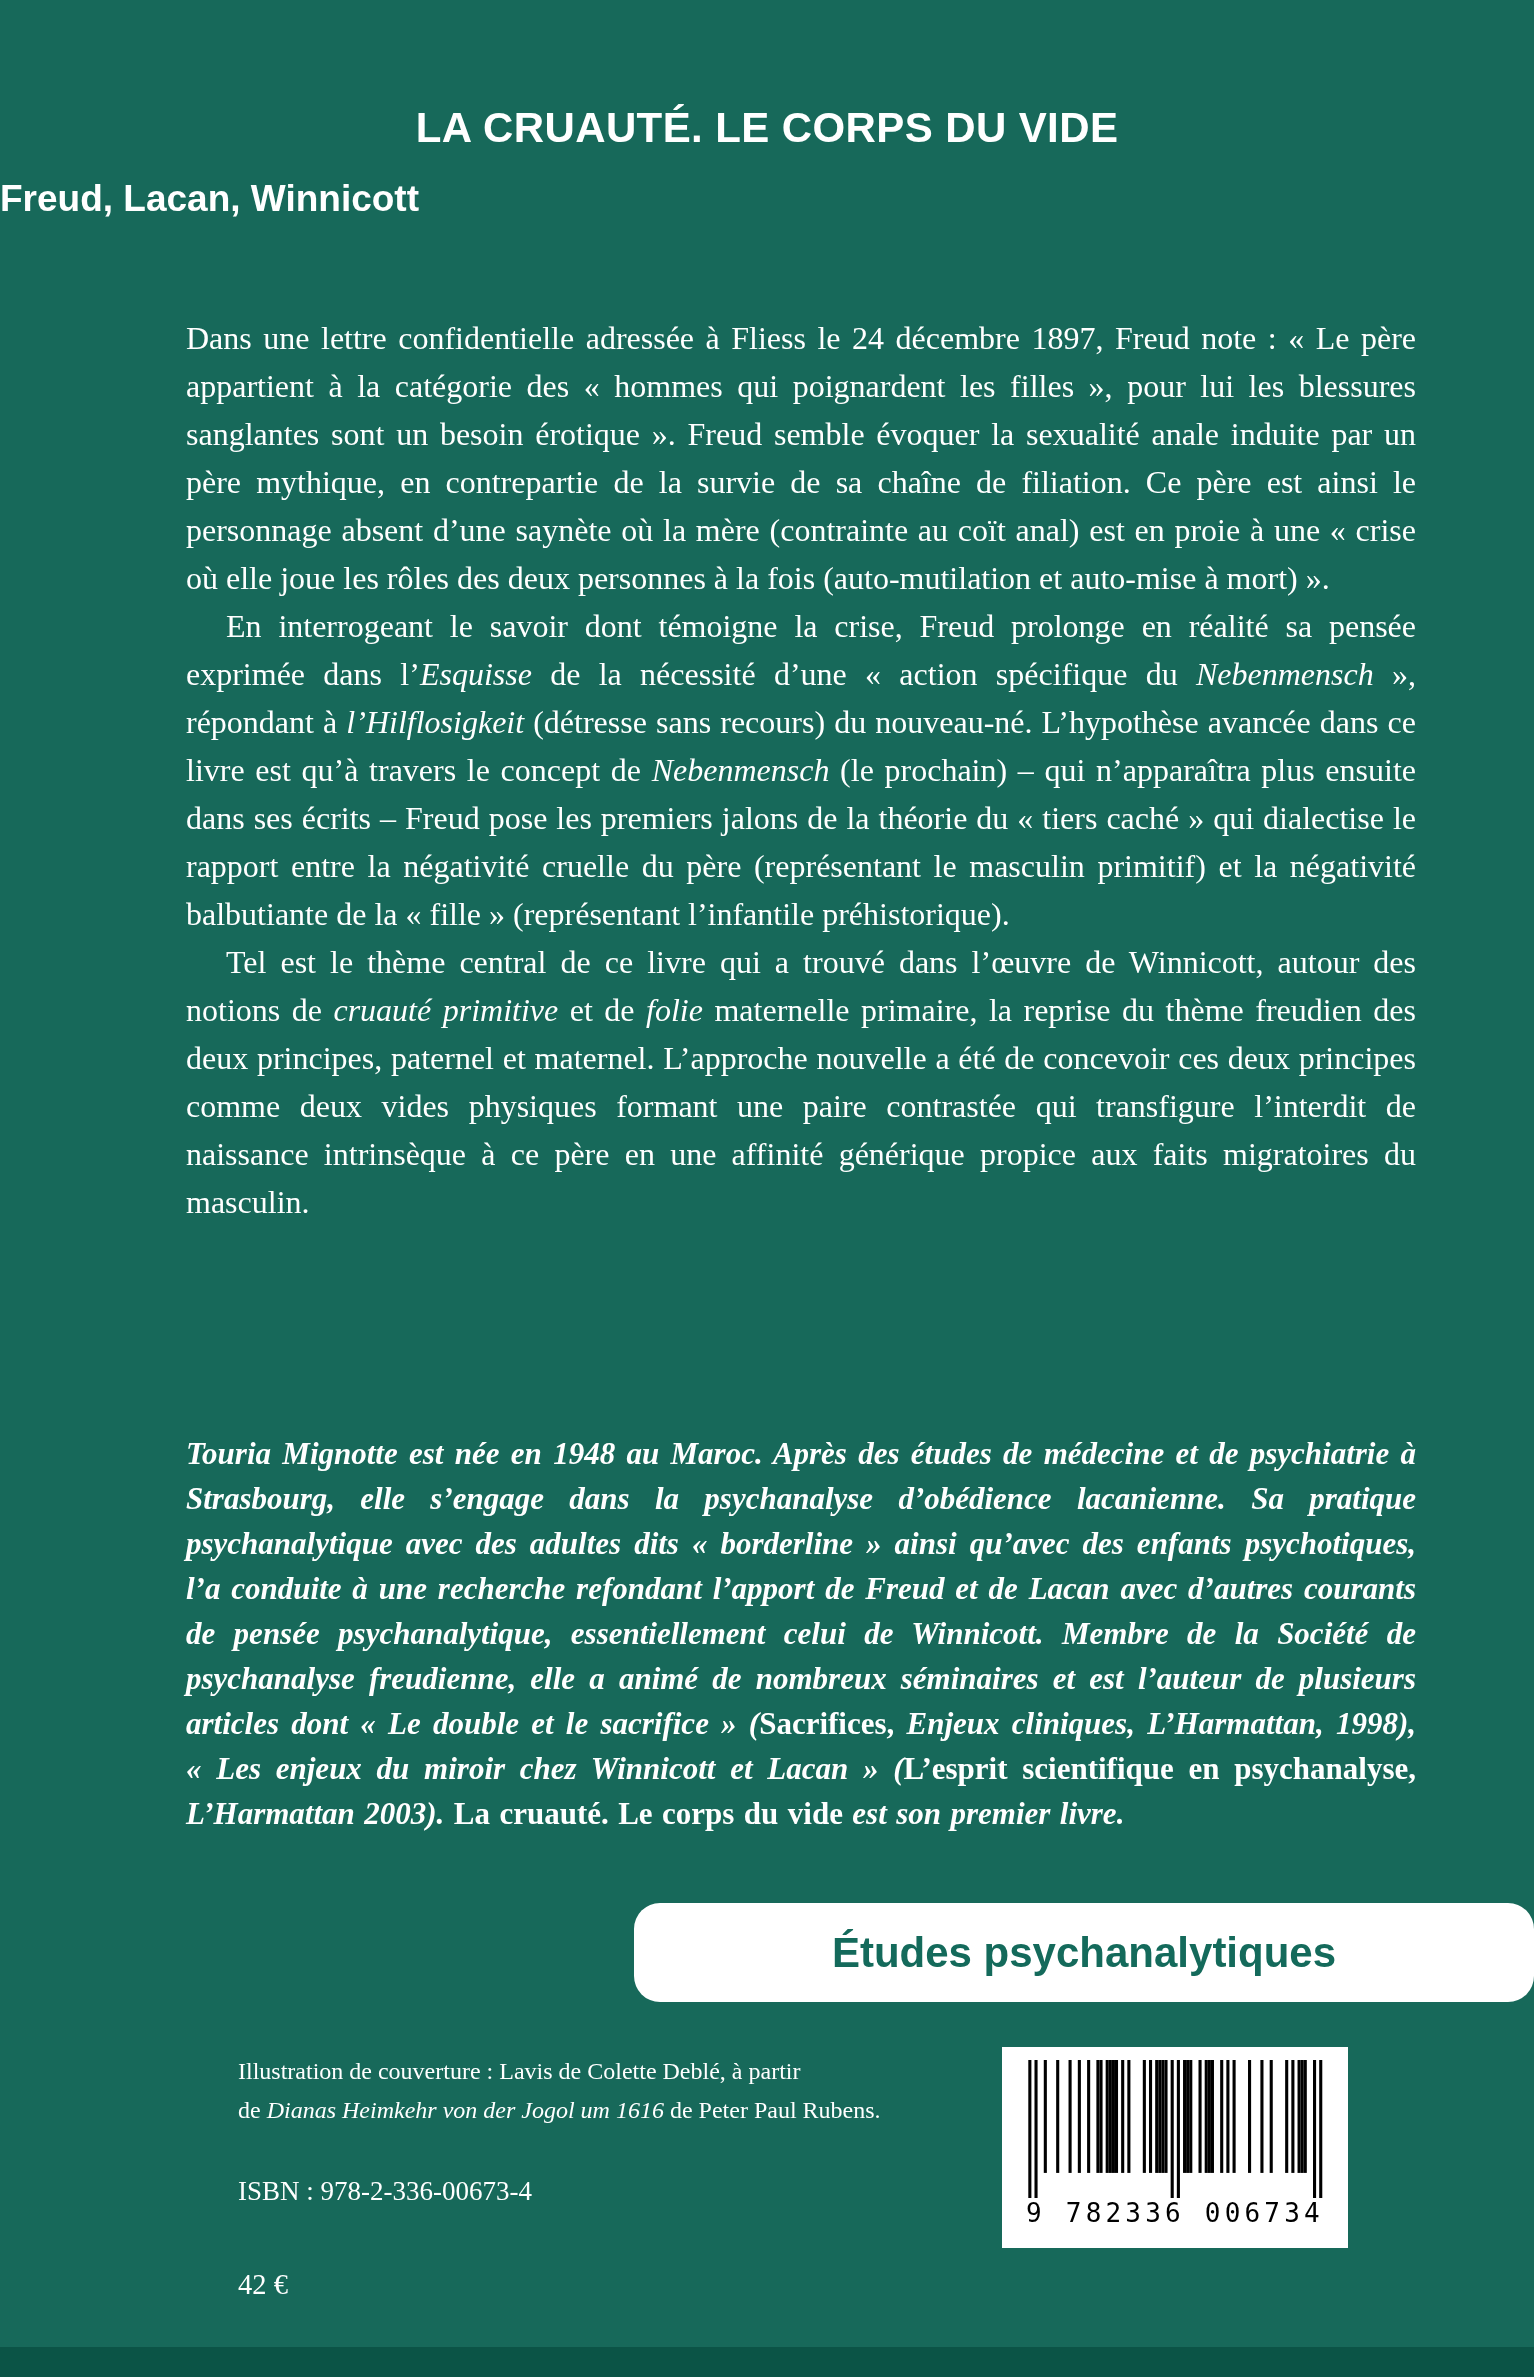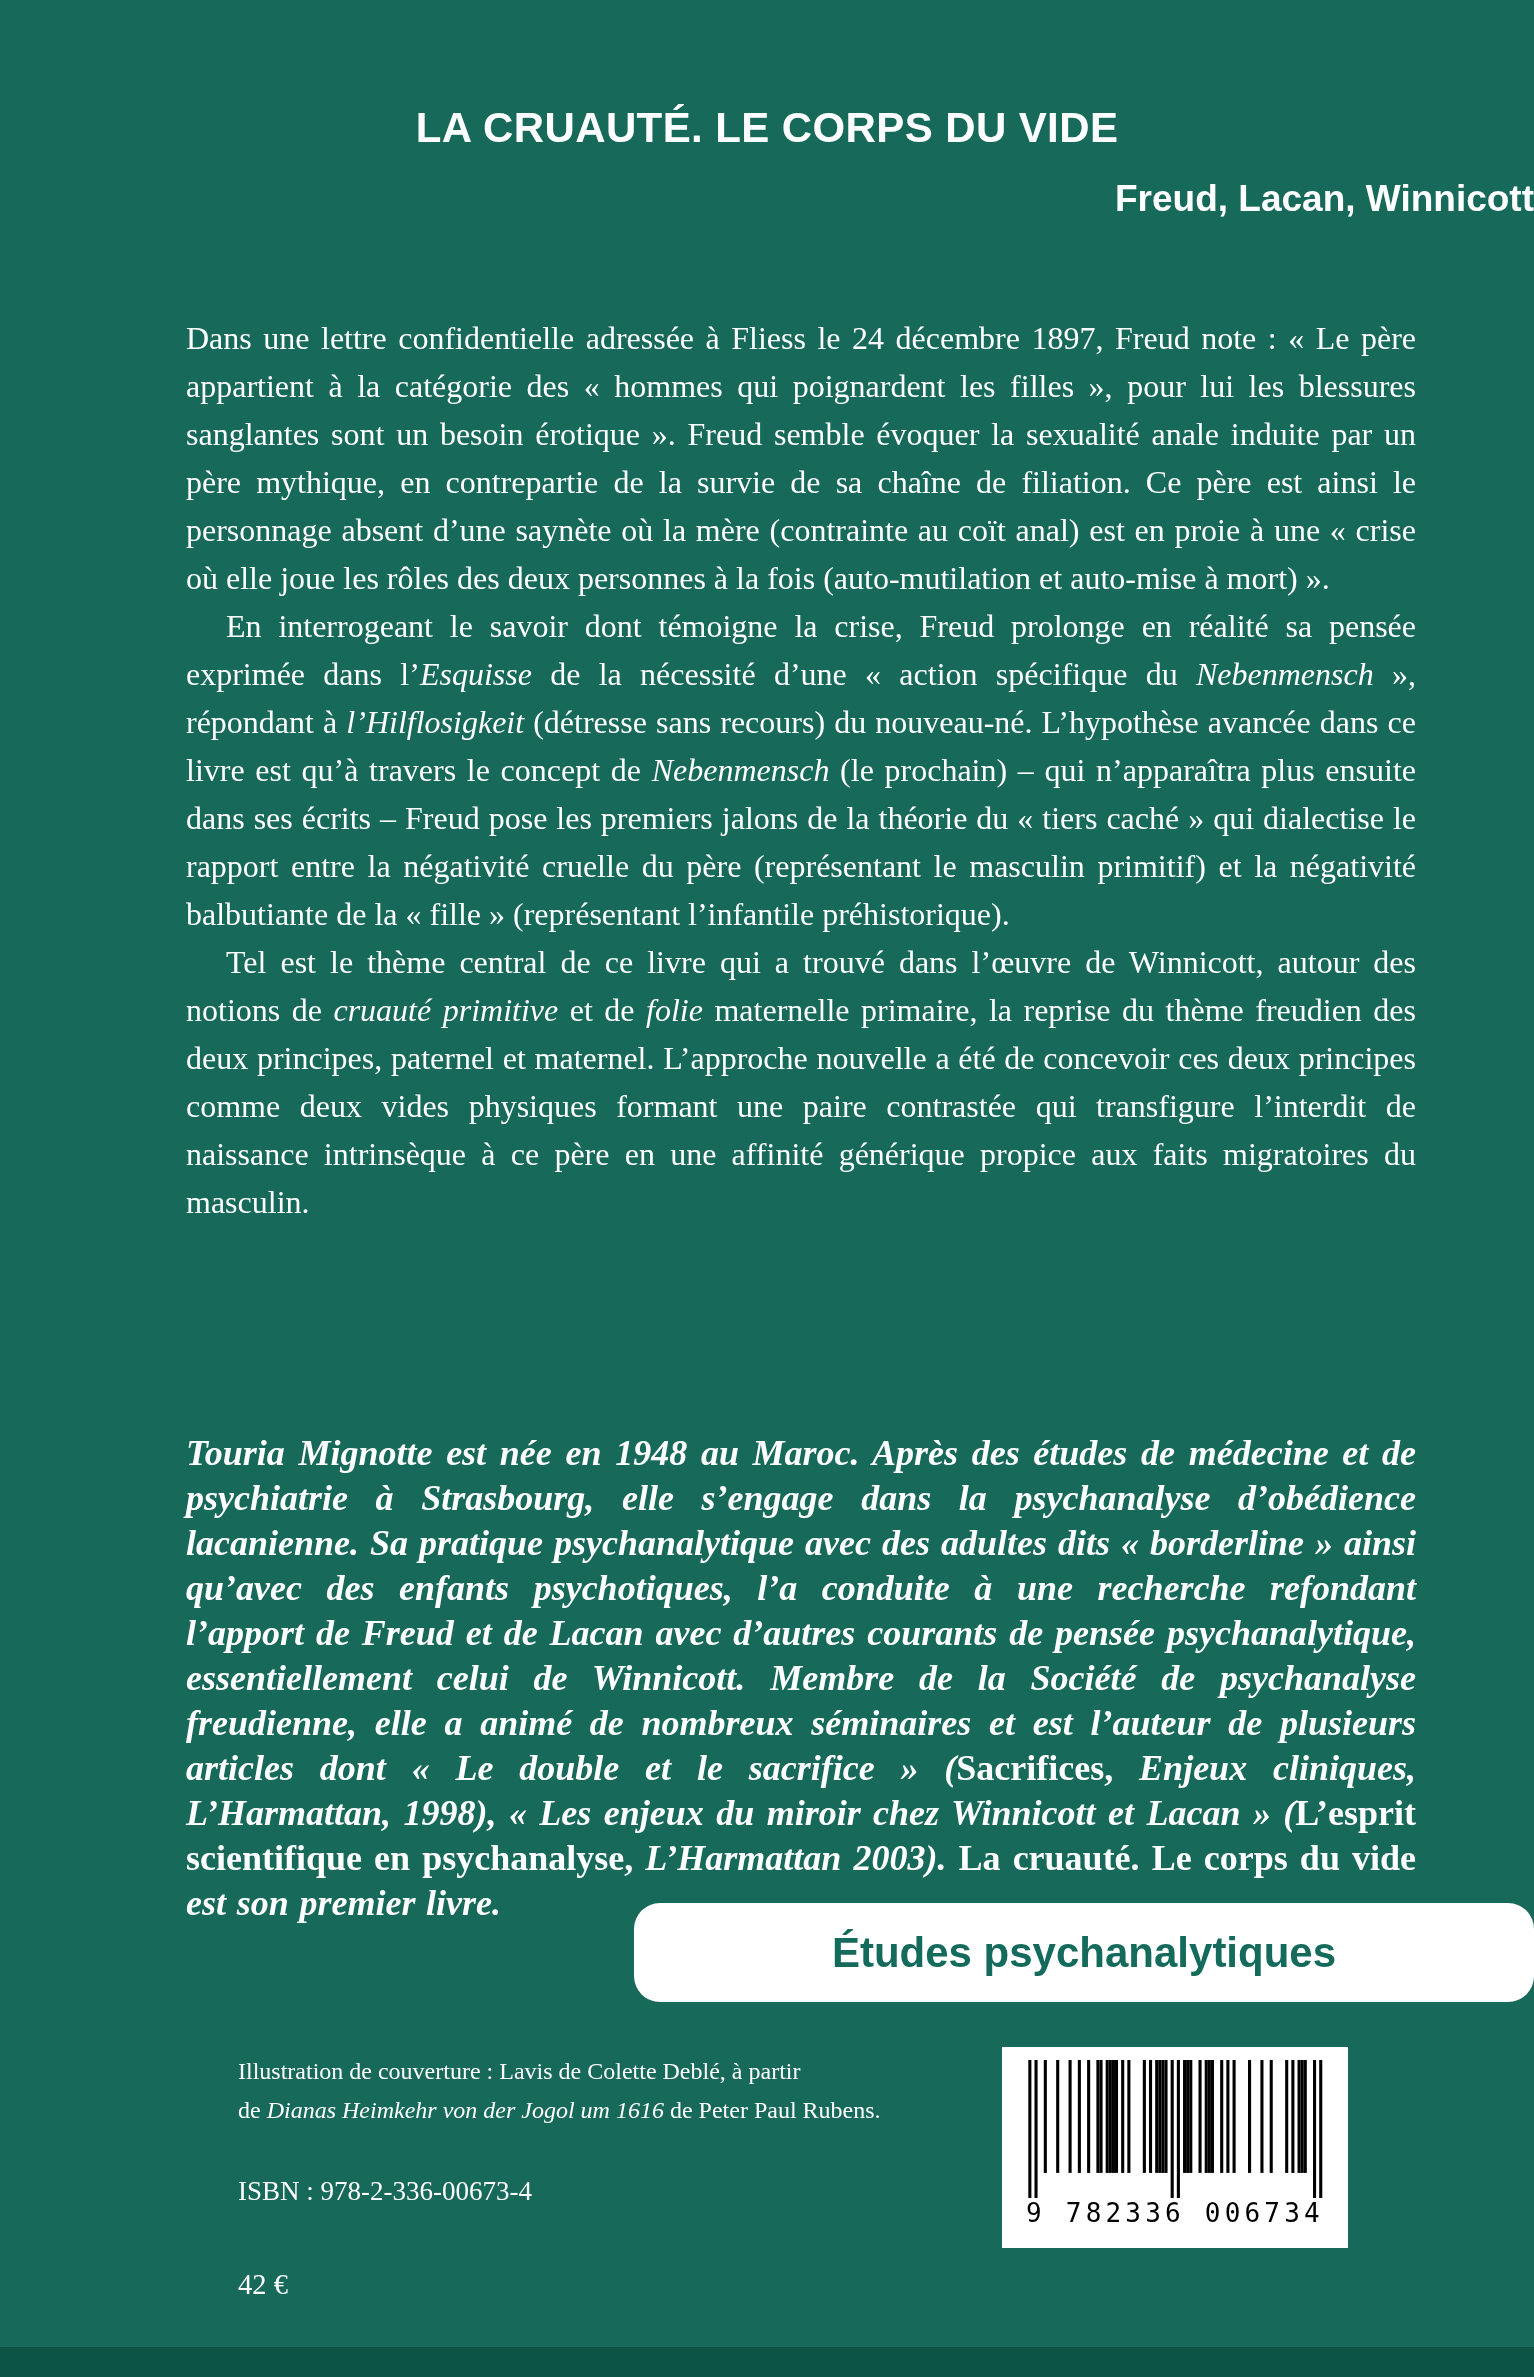--- a/index.html
+++ b/index.html
@@ -21,39 +21,39 @@
     top: 104px; left: 0; width: 100%;
     text-align: center;
     font-family: "Liberation Sans", sans-serif;
     font-weight: bold;
     font-size: 42px;
     letter-spacing: 0.4px;
   }
   .subtitle {
     position: absolute;
     top: 178px; left: 0; width: 100%;
-    text-align: right;
+    text-align: left;
     font-family: "Liberation Sans", sans-serif;
     font-weight: bold;
     font-size: 37px;
   }
   .synopsis {
     position: absolute;
     top: 314px; left: 186px; width: 1230px;
     font-size: 32px;
     line-height: 48px;
     text-align: justify;
   }
   .synopsis p { margin: 0; }
   .synopsis p.indent { text-indent: 40px; }
   .it { font-style: italic; }
   .bio {
     position: absolute;
     top: 1431px; left: 186px; width: 1230px;
-    font-size: 36px;
+    font-size: 31px;
     line-height: 45px;
     font-style: italic;
     font-weight: bold;
     text-align: justify;
     word-spacing: 1.7px;
   }
   .bio .rm { font-style: normal; }
   .band {
     position: absolute;
     top: 1903px; left: 634px; right: 0; height: 99px;

